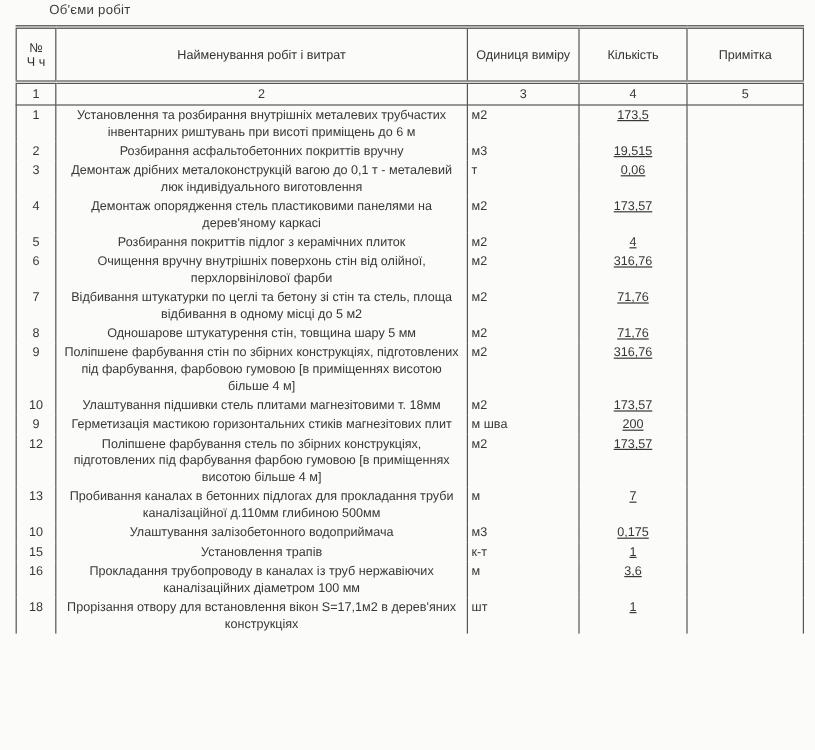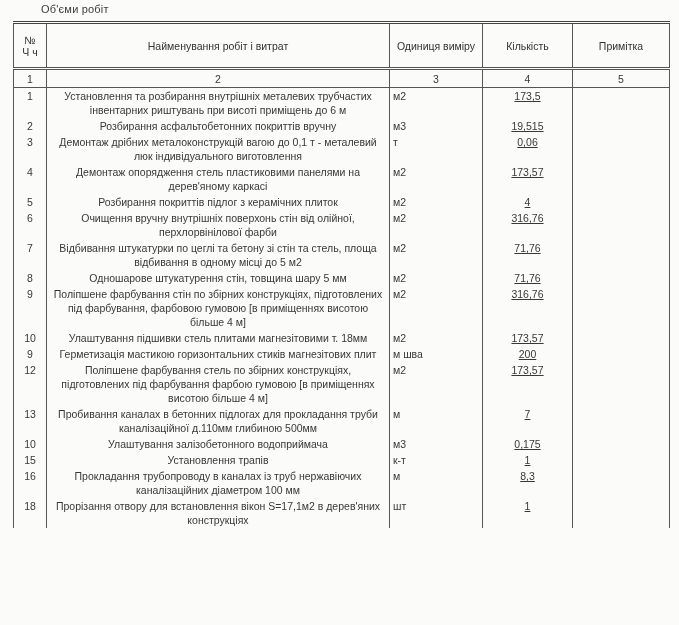--- a/index.html
+++ b/index.html
@@ -220,21 +220,21 @@
           <td class="c0">15</td>
           <td class="c1">Установлення трапів</td>
           <td class="c2">к-т</td>
           <td class="c3">1</td>
           <td class="c4"></td>
         </tr>
         <tr>
           <td class="c0">16</td>
           <td class="c1">Прокладання трубопроводу в каналах із труб нержавіючих каналізаційних діаметром 100 мм</td>
           <td class="c2">м</td>
-          <td class="c3">8,3</td>
+          <td class="c3">3,6</td>
           <td class="c4"></td>
         </tr>
         <tr>
           <td class="c0">18</td>
           <td class="c1">Прорізання отвору для встановлення вікон S=17,1м2 в дерев'яних конструкціях</td>
           <td class="c2">шт</td>
           <td class="c3">1</td>
           <td class="c4"></td>
         </tr>
       </tbody>

